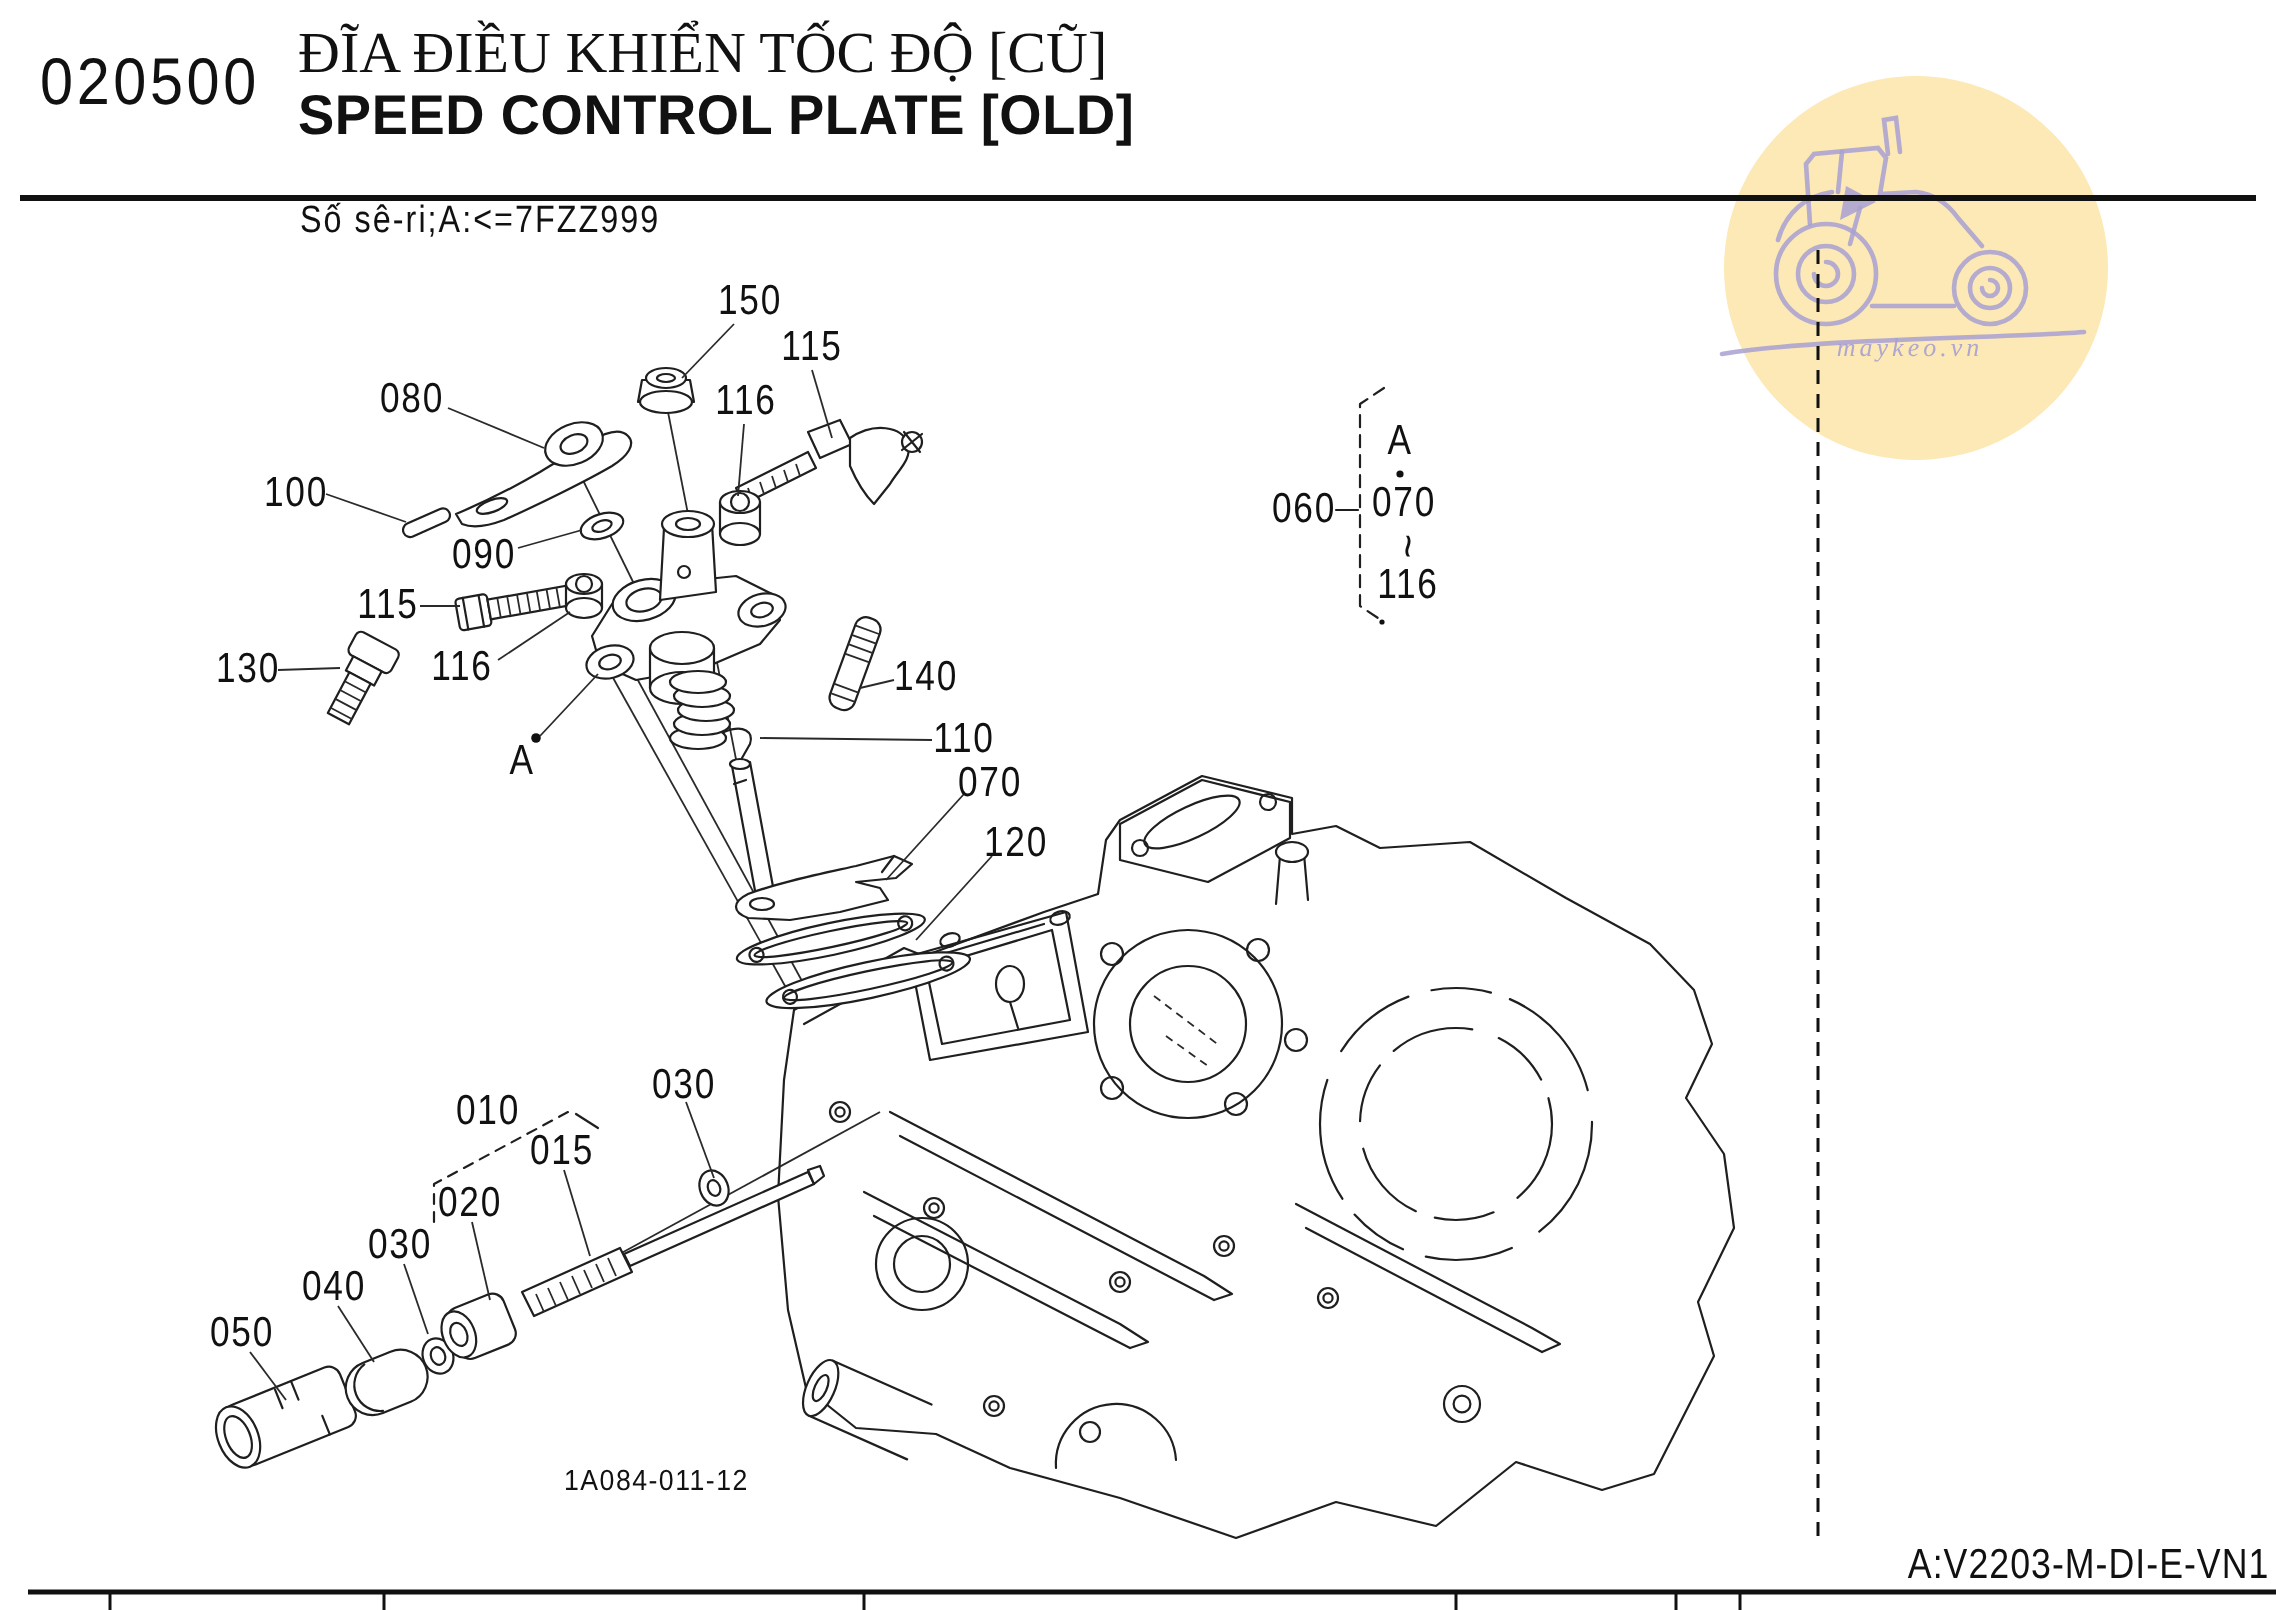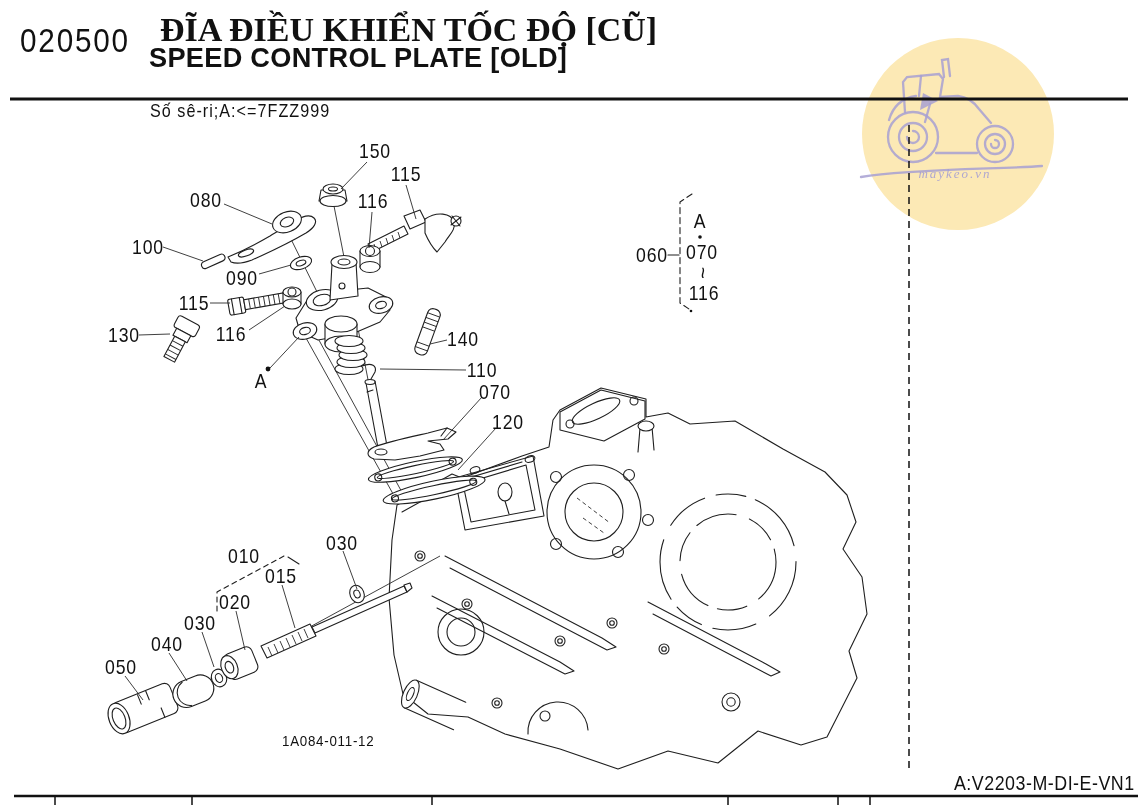--- a/index.html
+++ b/index.html
@@ -5,21 +5,21 @@
   html,body{margin:0;padding:0;background:#888;}
   .page{position:relative;width:1138px;height:805px;background:#fff;overflow:hidden;
         font-family:"Liberation Sans",sans-serif;color:#111;}
   svg.art{position:absolute;left:0;top:0;width:1138px;height:805px;}
   .ln{stroke:#1f1f1f;fill:none;stroke-width:1.1;stroke-linejoin:round;stroke-linecap:round;}
   .lnw{stroke:#1f1f1f;fill:#fff;stroke-width:1.1;stroke-linejoin:round;stroke-linecap:round;}
   .thin{stroke:#2a2a2a;stroke-width:0.9;fill:none;}
   .wm{stroke:#a7a0d2;fill:none;stroke-width:2.3;opacity:.85;stroke-linecap:round;}
   .txt{position:absolute;white-space:nowrap;}
   .code{left:20px;top:22px;font-size:33px;letter-spacing:2px;transform:scaleX(.9);transform-origin:left top;}
-  .t-vi{left:160px;top:11px;font-family:"Liberation Serif",serif;font-weight:700;font-size:34px;}
+  .t-vi{left:149px;top:11px;font-family:"Liberation Serif",serif;font-weight:400;font-size:29px;}
   .t-en{left:149px;top:42px;font-weight:700;font-size:28px;transform:scaleX(.97);transform-origin:left top;letter-spacing:.3px;}
   .serial{left:150px;top:100px;font-size:19px;letter-spacing:1.2px;transform:scaleX(.85);transform-origin:left top;}
   .drawno{left:282px;top:733px;font-size:14.5px;letter-spacing:.8px;transform:scaleX(.92);transform-origin:left top;}
   .modelcode{right:3px;top:771px;font-size:21px;letter-spacing:.6px;transform:scaleX(.85);transform-origin:right top;}
   .lbl{position:absolute;font-size:21px;color:#111;letter-spacing:1px;
        transform:translate(-50%,-50%) scaleX(.84);}
   .lbl.rot{transform:translate(-50%,-50%) rotate(90deg);letter-spacing:0;}
   .wmtext{font-family:"Liberation Serif",serif;font-style:italic;font-size:13px;letter-spacing:2px;}
 </style>
 </head>

